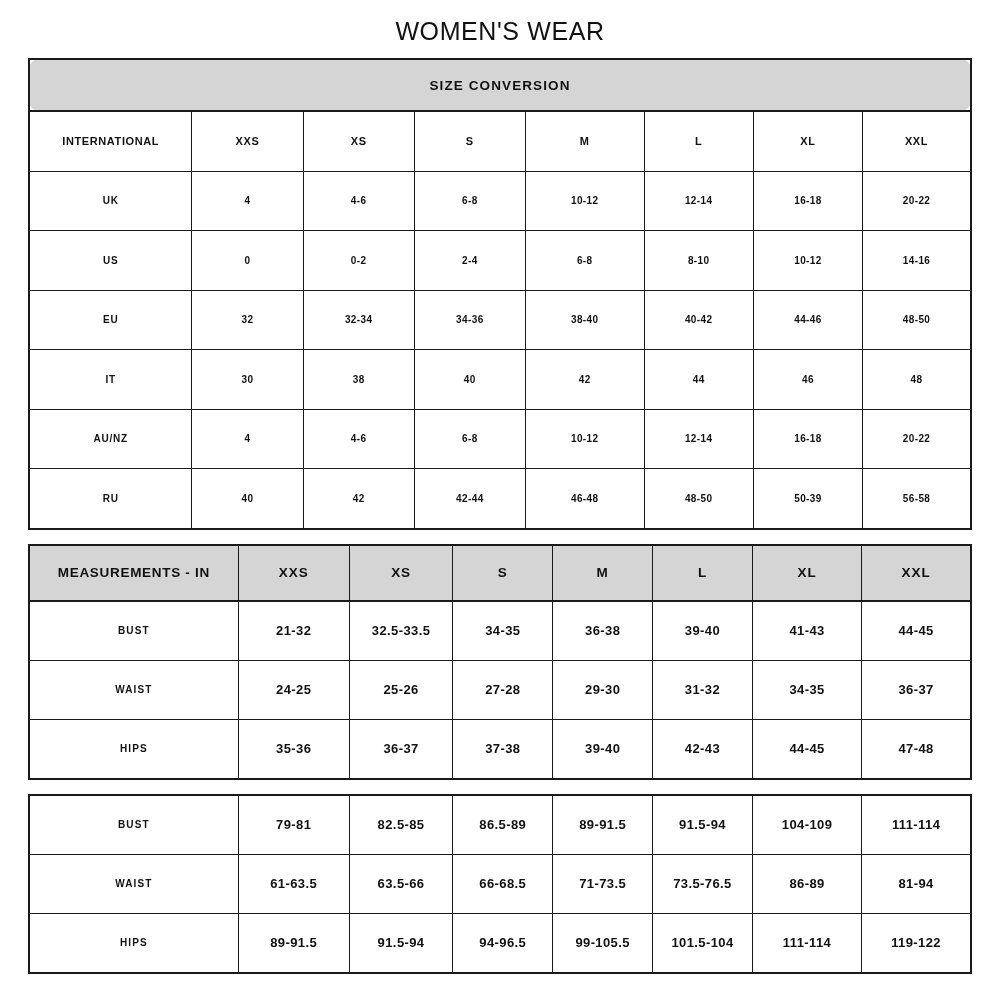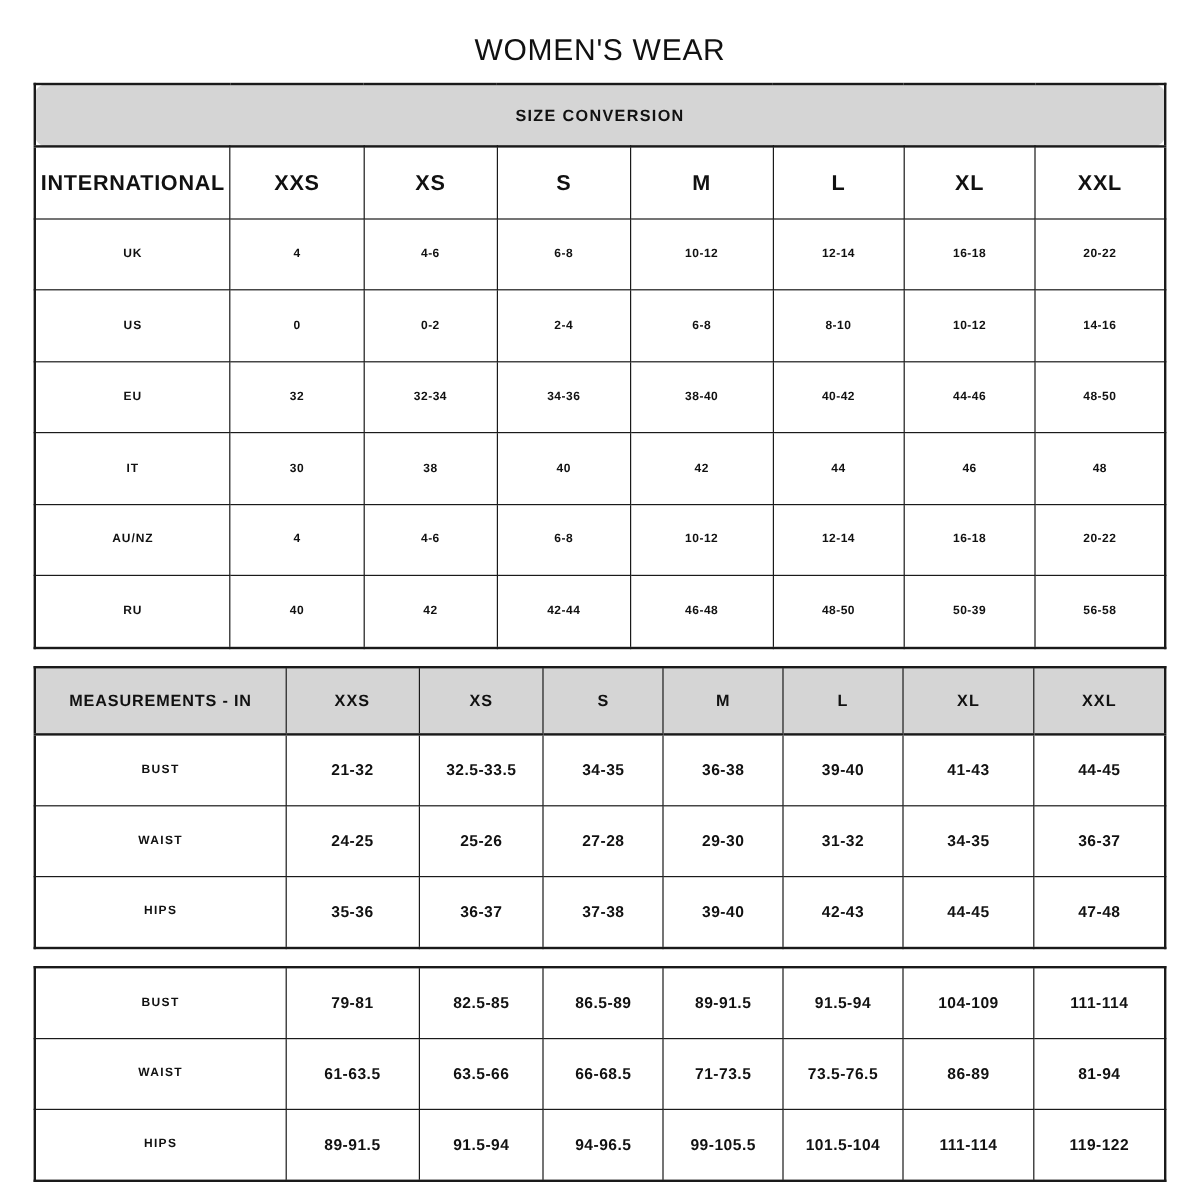--- a/index.html
+++ b/index.html
@@ -11,21 +11,21 @@
     width: 1000px;
     height: 1000px;
     font-family: "Liberation Sans", sans-serif;
     color: #1a1a1a;
     -webkit-font-smoothing: antialiased;
   }
   .page {
     width: 1000px;
     height: 736px;
     box-sizing: border-box;
-    padding: 14px 28px;
+    padding: 3px 28px;
     position: relative;
   }
   .page-title {
     text-align: center;
     font-size: 25px;
     font-weight: 400;
     letter-spacing: 0.6px;
     padding: 14px 0 12px 0;
     color: #111111;
   }
@@ -55,21 +55,21 @@
     height: 48px;
     border-bottom: 2px solid #1a1a1a;
     border-radius: 10px;
   }
   #conversion-table td {
     height: 56.5px;
     font-size: 10px;
     letter-spacing: 0.4px;
   }
   #conversion-table .hdr-row td {
-    font-size: 18px;
+    font-size: 11px;
     letter-spacing: 0.6px;
   }
   #conversion-table .rowlabel {
     letter-spacing: 0.8px;
   }
   
   .meas-table {
     margin-bottom: 14px;
   }
   .meas-table .head td {

